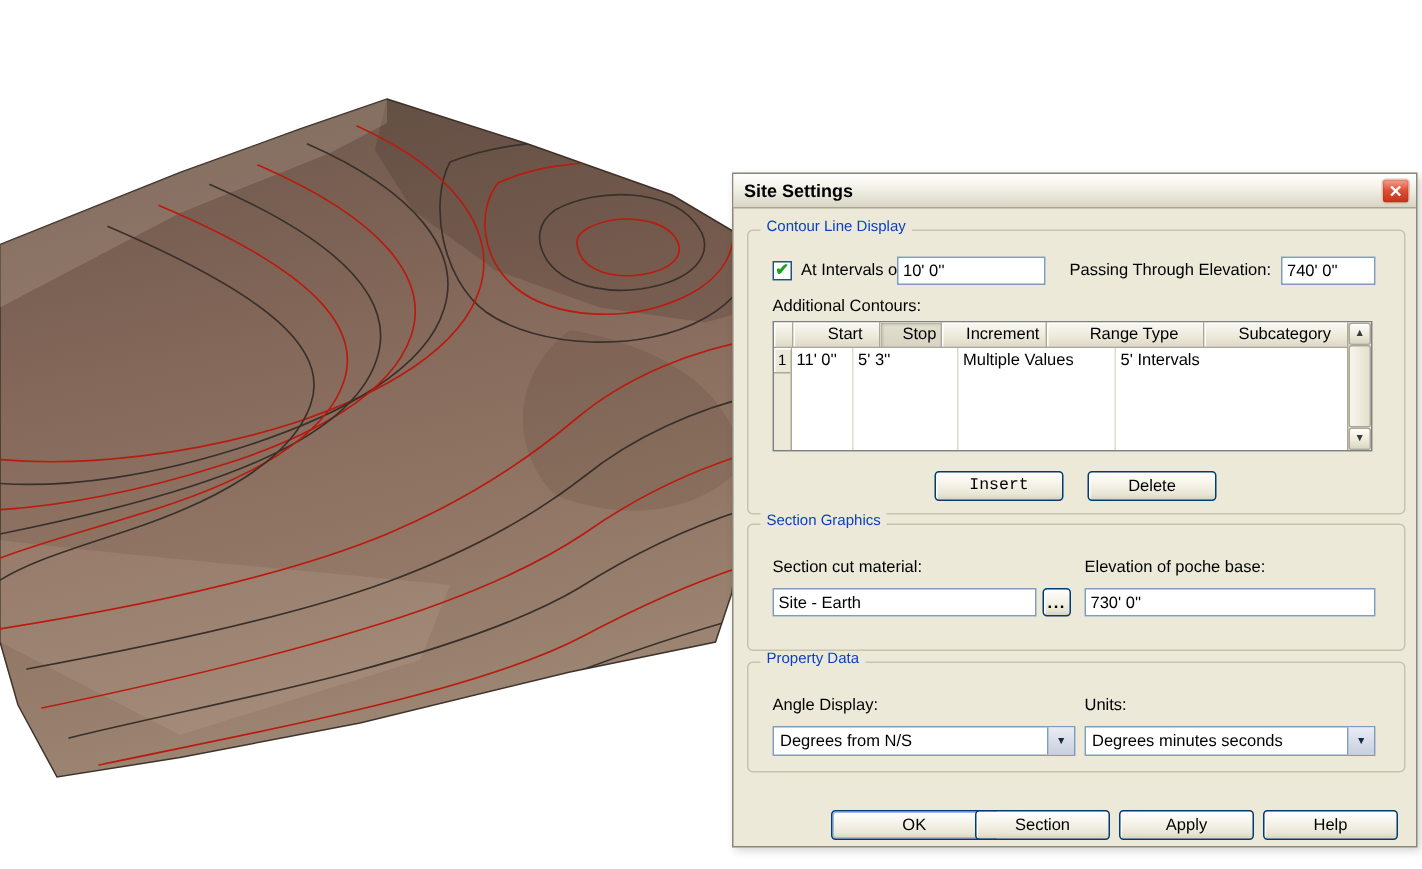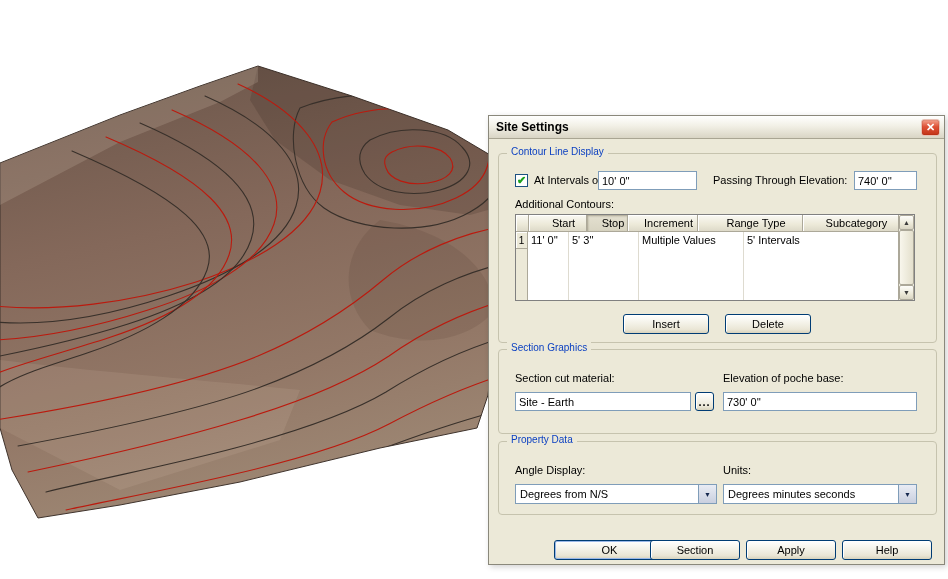--- a/index.html
+++ b/index.html
@@ -197,21 +197,21 @@
         <div class="scroll-btn">
           <span>▲</span>
         </div>
         <div class="scroll-thumb"></div>
         <div class="scroll-btn">
           <span>▼</span>
         </div>
       </div>
     </div>
 
-    <div class="btn" style="left:124px;top:160px;width:86px;">Insert</div>
+    <div class="btn" style="left:124px;top:160px;width:86px;font-family:Liberation Mono, monospace;">Insert</div>
     <div class="btn" style="left:226px;top:160px;width:86px;">Delete</div>
   </div>
 
   <div class="group" style="left:9px;top:233px;width:439px;height:85px;">
     <span class="group-label">Section Graphics</span>
     <span class="lbl" style="left:16px;top:22px;">Section cut material:</span>
     <input class="txt" style="left: 16px; top: 42px; width: 176px;" value="Site - Earth">
     <div class="btn browse" style="left:196px;top:42px;width:19px;height:19px;">...</div>
     <span class="lbl" style="left:224px;top:22px;">Elevation of poche base:</span>
     <input class="txt" style="left: 224px; top: 42px; width: 194px;" value="730' 0''">

